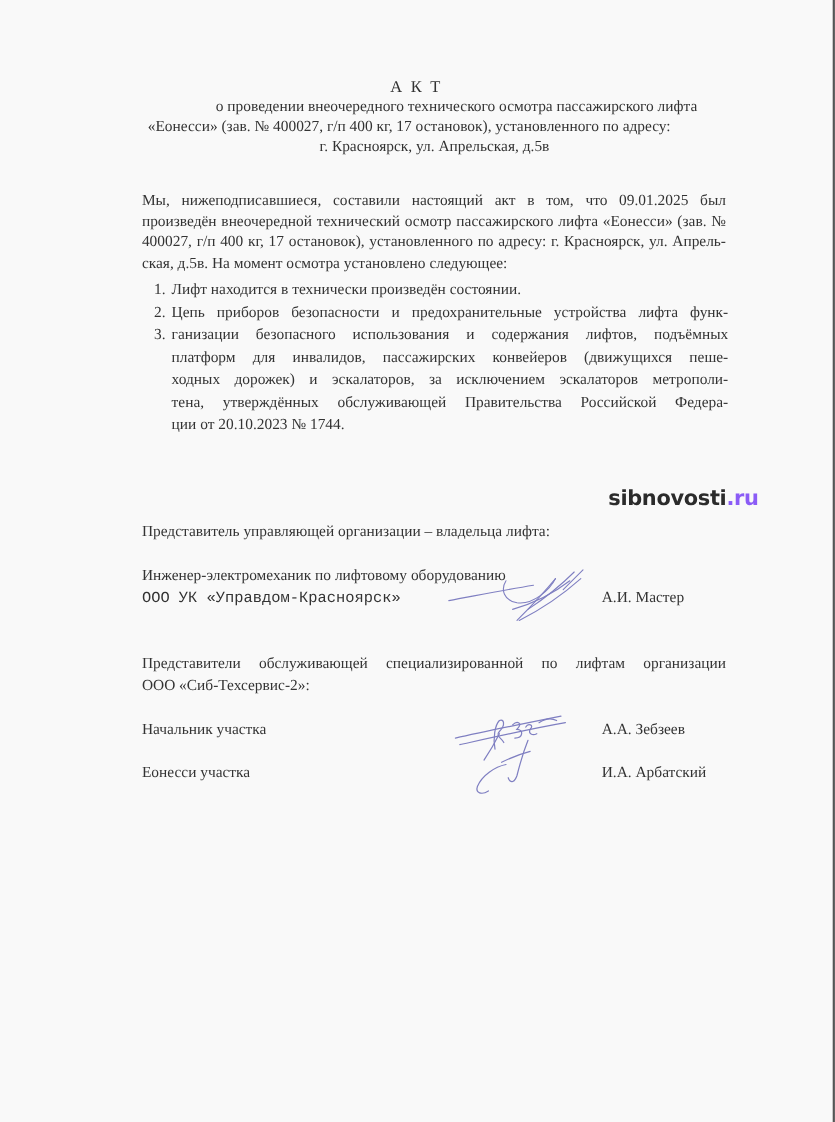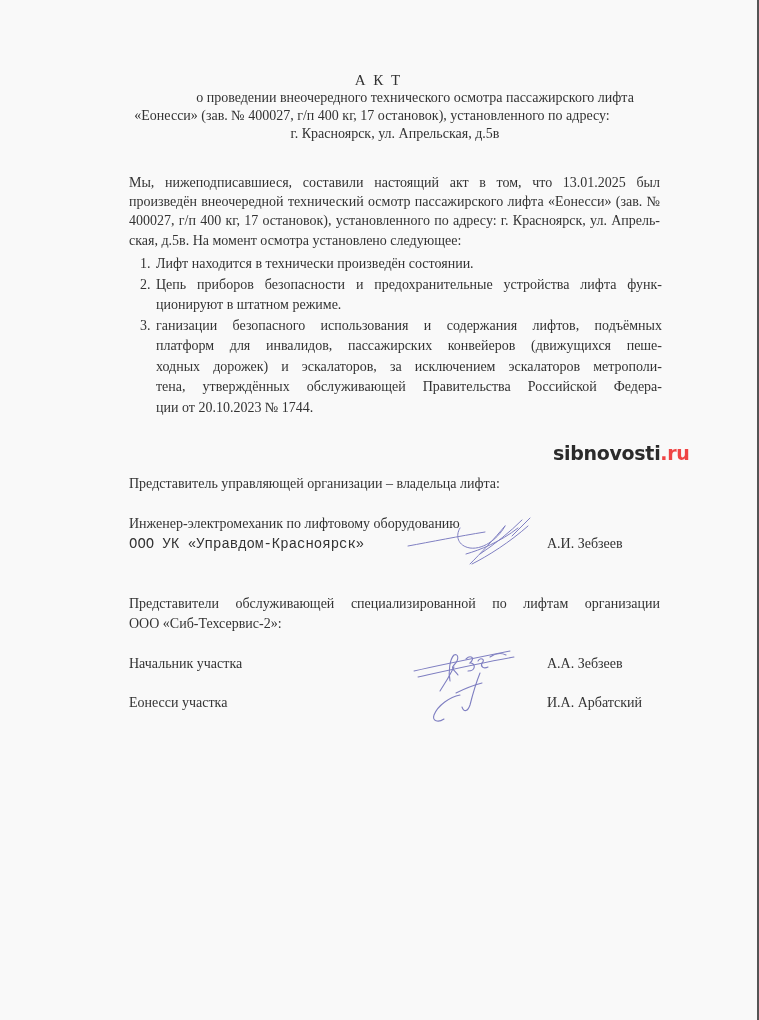--- a/index.html
+++ b/index.html
@@ -104,21 +104,21 @@
   .watermark {
     position: absolute;
     left: 553px;
     top: 406px;
     font-family: "DejaVu Sans", "Liberation Sans", sans-serif;
     font-weight: bold;
     font-size: 19px;
     letter-spacing: -0.3px;
   }
   .watermark .dark { color: #2b2b2b; }
-  .watermark .accent { color: #ef4444; }
+  .watermark .accent { color: #8b5cf6; }
 
   .sig-text {
     position: absolute;
     font-size: 14px;
     color: #333;
     white-space: nowrap;
   }
   .just-row {
     position: absolute;
     font-size: 14px;
@@ -139,54 +139,53 @@
 
   <div class="title">А К Т</div>
 
   <div class="subtitle">
     <div class="l1">о проведении внеочередного технического осмотра пассажирского лифта</div>
     <div class="l2">«Еонесси» (зав. № 400027, г/п 400 кг, 17 остановок), установленного по адресу:</div>
     <div class="l3">г. Красноярск, ул. Апрельская, д.5в</div>
   </div>
 
   <div class="body-text">
-    <span class="line" style="padding-left:0">Мы, нижеподписавшиеся, составили настоящий акт в том, что 13.01.2025 был</span>
+    <span class="line" style="padding-left:0">Мы, нижеподписавшиеся, составили настоящий акт в том, что 09.01.2025 был</span>
     <span class="line" style="margin-left:0">произведён внеочередной технический осмотр пассажирского лифта «Еонесси» (зав. №</span>
     <span class="line">400027, г/п 400 кг, 17 остановок), установленного по адресу: г. Красноярск, ул. Апрель-</span>
     <span class="line last">ская, д.5в. На момент осмотра установлено следующее:</span>
   </div>
 
   <div class="list">
     <div class="list-item">
       <span class="num">1.</span>
       <span class="ln last">Лифт находится в технически произведён состоянии.</span>
     </div>
     <div class="list-item">
       <span class="num">2.</span>
       <span class="ln">Цепь приборов безопасности и предохранительные устройства лифта функ-</span>
-      <span class="ln last" style="padding-left:0">ционируют в штатном режиме.</span>
     </div>
     <div class="list-item">
       <span class="num">3.</span>
       <span class="ln">ганизации безопасного использования и содержания лифтов, подъёмных</span>
       <span class="ln">платформ для инвалидов, пассажирских конвейеров (движущихся пеше-</span>
       <span class="ln">ходных дорожек) и эскалаторов, за исключением эскалаторов метрополи-</span>
       <span class="ln">тена, утверждённых обслуживающей Правительства Российской Федера-</span>
       <span class="ln last">ции от 20.10.2023 № 1744.</span>
     </div>
   </div>
 
   <div class="watermark">
     <span class="dark">sibnovosti</span><span class="accent">.ru</span>
   </div>
 
   <div class="sig-text" style="left:129px; top:440px;">Представитель управляющей организации – владельца лифта:</div>
   <div class="sig-text" style="left:129px; top:480px;">Инженер-электромеханик по лифтовому оборудованию</div>
   <div class="sig-text" style="left:129px; top:500px;font-family:Liberation Mono, monospace;">ООО УК «Управдом-Красноярск»</div>
-  <div class="sig-text" style="left:547px; top:500px;">А.И. Зебзеев</div>
+  <div class="sig-text" style="left:547px; top:500px;">А.И. Мастер</div>
 
   <svg class="signature" style="left:400px; top:470px;" width="140" height="70" viewBox="0 0 140 70">
     <g fill="none" stroke="#6a6ab8" stroke-width="1" stroke-linecap="round" opacity="0.85">
       <path d="M8 40 C 30 36, 60 30, 85 26"></path>
       <path d="M60 22 C 55 30, 58 40, 70 42 C 85 44, 100 30, 105 20"></path>
       <path d="M105 20 C 95 32, 80 48, 70 58"></path>
       <path d="M80 48 C 95 38, 110 26, 122 14"></path>
       <path d="M66 48 C 80 44, 100 36, 118 22"></path>
       <path d="M112 30 C 118 24, 124 18, 130 12"></path>
       <path d="M72 58 C 88 50, 110 36, 128 20"></path>

